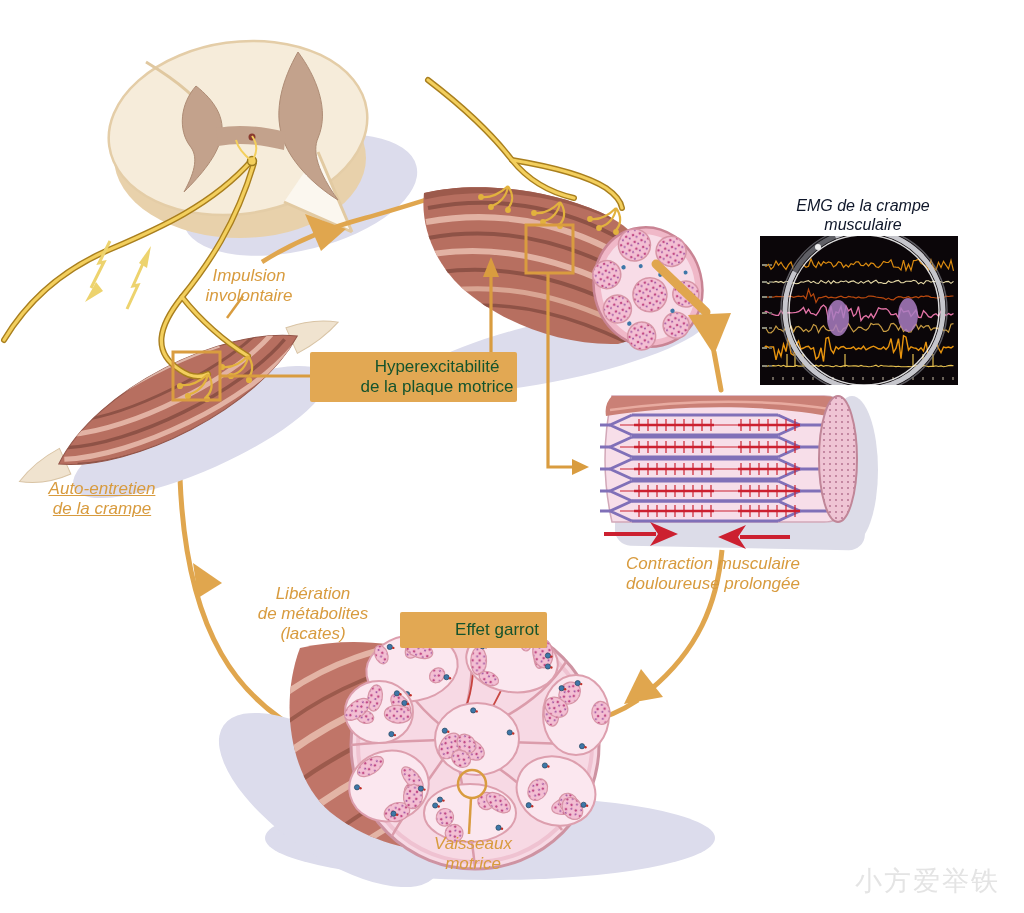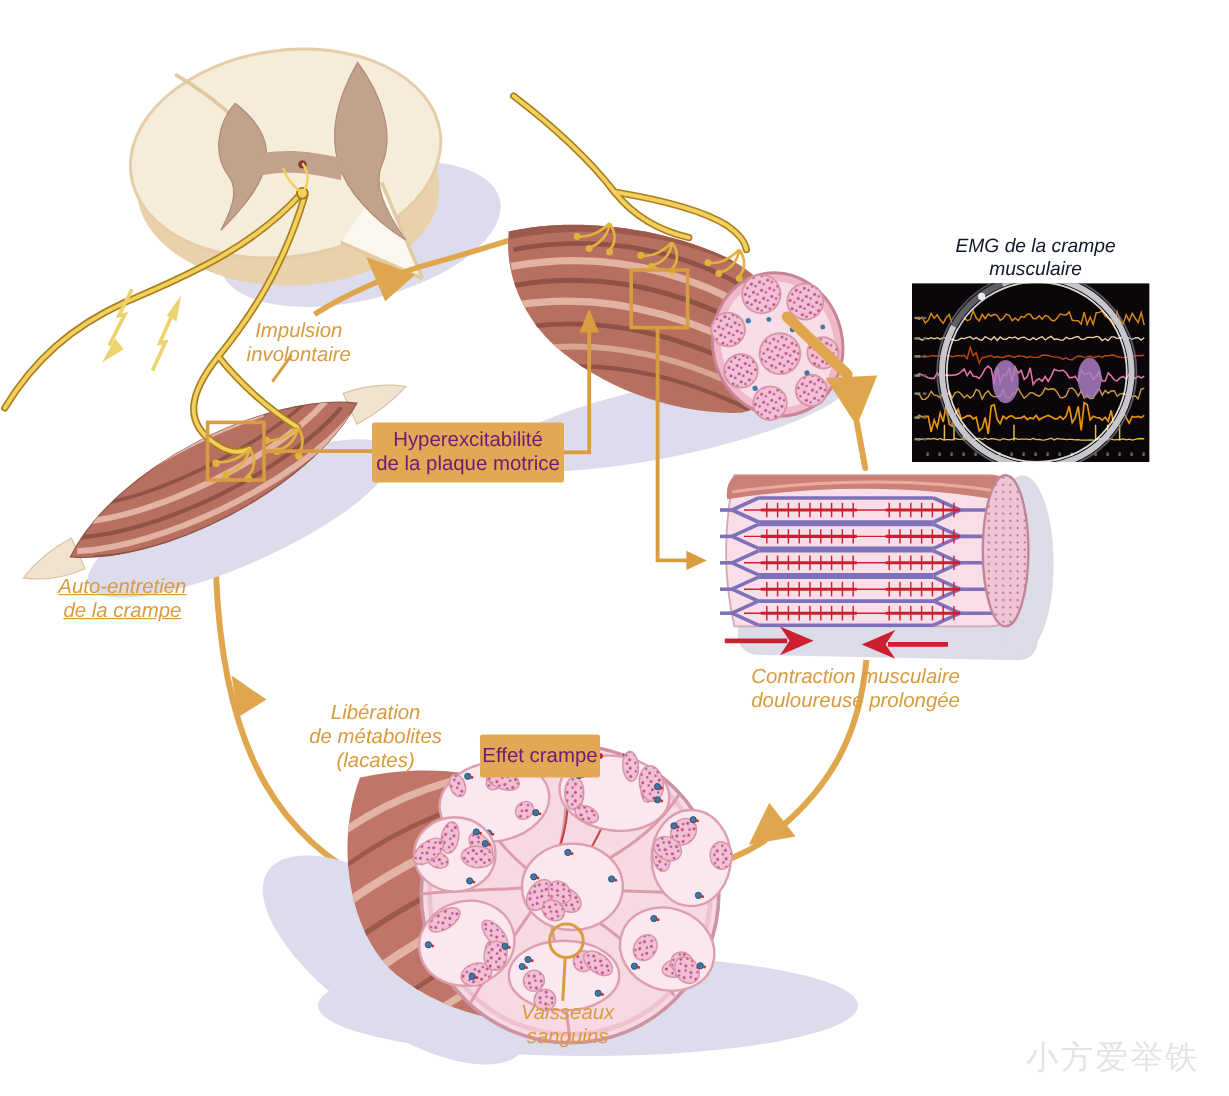--- a/index.html
+++ b/index.html
@@ -1,23 +1,23 @@
 <!DOCTYPE html>
 <html><head>
 <meta charset="utf-8">
 <style>
   html,body{margin:0;padding:0;background:#fff;}
   .stage{position:relative;width:1024px;height:913px;background:#ffffff;overflow:hidden;
          font-family:"Liberation Sans",sans-serif;}
   .stage svg{position:absolute;left:0;top:0;}
   .lbl{position:absolute;font-style:italic;font-size:17px;line-height:1.18;color:#D89B3E;
        text-align:center;white-space:pre-line;}
-  .callout{position:absolute;background:#E2A853;color:#701a75;font-size:17px;line-height:1.2;
+  .callout{position:absolute;background:#E2A853;color:#14532d;font-size:17px;line-height:1.2;
        display:flex;align-items:center;justify-content:center;text-align:center;
-       white-space:pre-line;border-radius:2px;}
+       white-space:pre-line;border-radius:2px;padding-left:47px;}
   .emg-title{color:#0f172a;font-size:16px;}
   .watermark{position:absolute;font-size:27px;letter-spacing:2px;color:#E4E4E4;
        font-style:normal;text-align:left;}
 </style>
 </head>
 <body>
 
 <div class="stage">
 
 <svg width="1024" height="913" viewBox="0 0 1024 913">
@@ -531,22 +531,22 @@
 <div class="lbl" id="lbl-impulsion" style="left:174px;top:266px;width:150px;">Impulsion
 involontaire</div>
 <div class="lbl" id="lbl-auto" style="left:27px;top:479px;width:150px;text-decoration:underline;">Auto-entretien
 de la crampe</div>
 <div class="lbl" id="lbl-contraction" style="left:603px;top:554px;width:220px;">Contraction musculaire
 douloureuse prolongée</div>
 <div class="lbl" id="lbl-liberation" style="left:238px;top:584px;width:150px;">Libération
 de métabolites
 (lacates)</div>
 <div class="lbl" id="lbl-vaisseaux" style="left:408px;top:834px;width:130px;">Vaisseaux
-sanguins</div>
+motrice</div>
 <div class="lbl emg-title" style="left:773px;top:197px;width:180px;">EMG de la crampe
 musculaire</div>
 
 <div class="callout" style="left:310px;top:352px;width:160px;height:50px;">Hyperexcitabilité
 de la plaque motrice</div>
-<div class="callout" style="left:400px;top:612px;width:100px;height:36px;">Effet crampe</div>
+<div class="callout" style="left:400px;top:612px;width:100px;height:36px;">Effet garrot</div>
 
 <div class="watermark" style="left:855px;top:863px;width:170px;">小方爱举铁</div>
 </div>
 
 </body></html>

